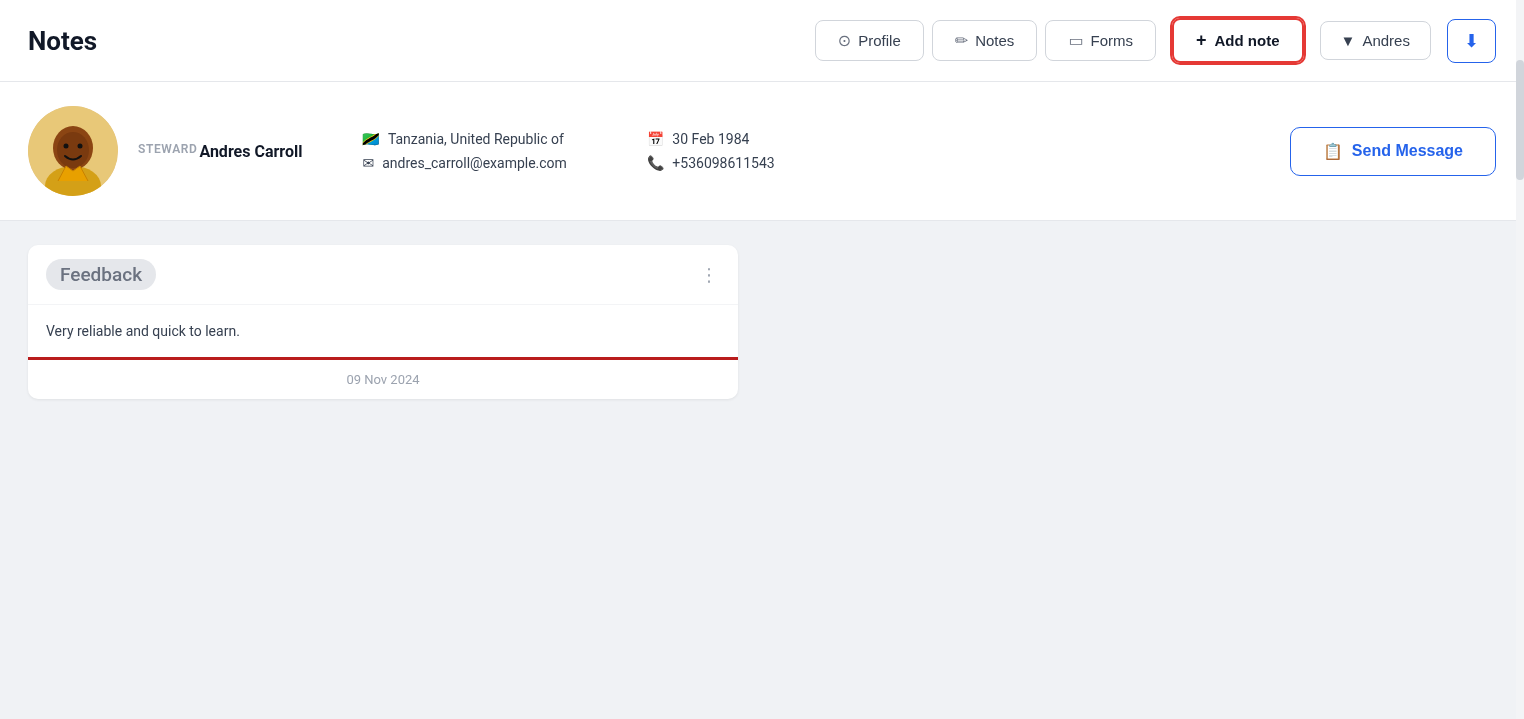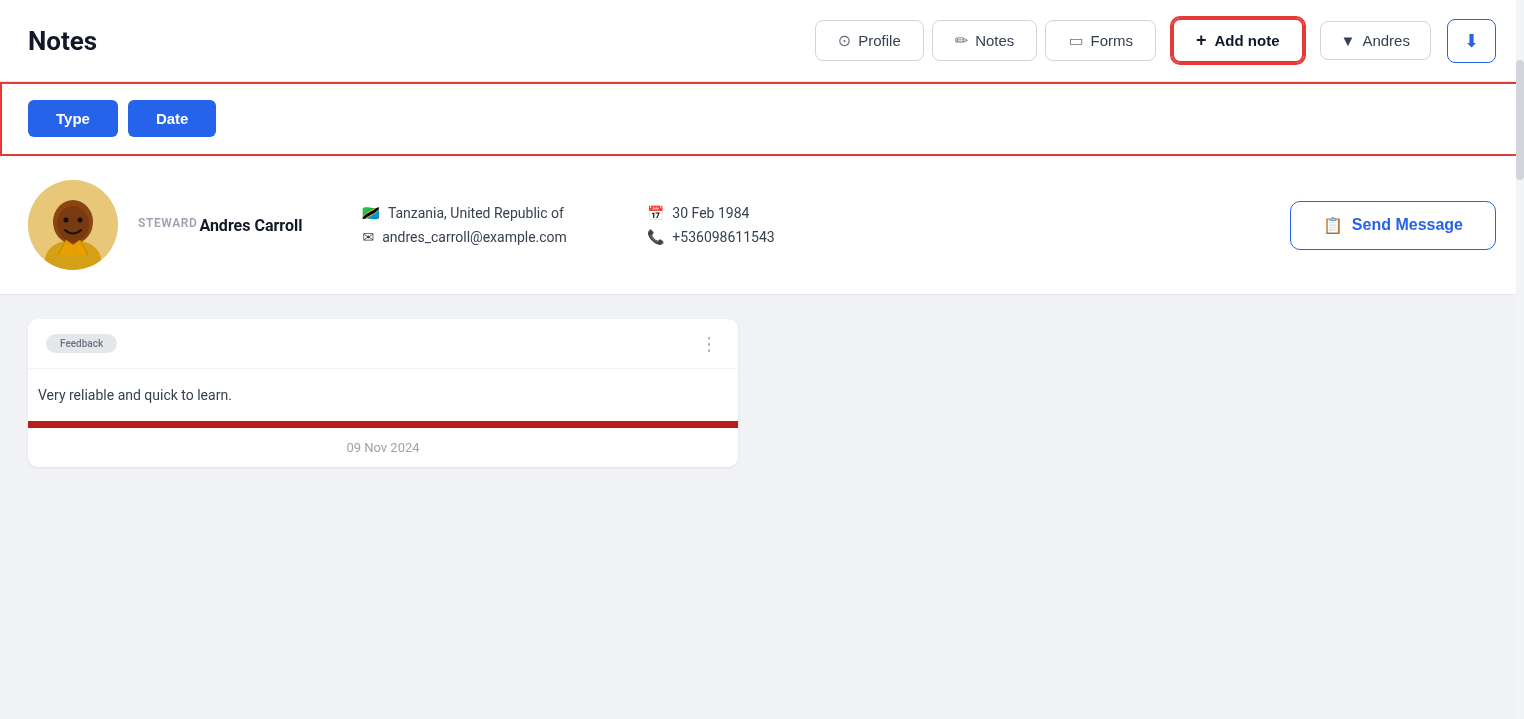--- a/index.html
+++ b/index.html
@@ -234,36 +234,36 @@
       justify-content: space-between;
       padding: 14px 18px;
       border-bottom: 1px solid #f3f4f6;
     }
 
     .note-tag {
       background: #e5e7eb;
       color: #6b7280;
       border-radius: 20px;
       padding: 4px 14px;
-      font-size: 10px;
+      font-size: 19px;
       font-weight: 500;
     }
 
     .note-menu {
       font-size: 18px;
       color: #9ca3af;
       cursor: pointer;
       letter-spacing: 2px;
     }
 
     .note-body {
-      padding: 18px 10px;
+      padding: 18px 18px;
       font-size: 14px;
       color: #374151;
-      border-bottom: 7px solid #b91c1c;
+      border-bottom: 3px solid #b91c1c;
     }
 
     .note-footer {
       padding: 12px 18px;
       font-size: 13px;
       color: #9ca3af;
       text-align: center;
     }
 
     
@@ -315,28 +315,20 @@
     <button class="filters-btn">
       <span>▼</span>
       <span>Andres</span>
     </button>
 
     <button class="download-btn">
       <span>⬇</span>
     </button>
   </div>
 
-  <div class="filter-row">
-    <button class="filter-btn">
-      <span>Type</span>
-    </button>
-    <button class="filter-btn">
-      <span>Date</span>
-    </button>
-  </div>
 
   <div class="profile-section">
 
     <div class="avatar">
       <svg class="avatar-svg" viewBox="0 0 90 90" xmlns="http://www.w3.org/2000/svg">
 
         <circle cx="45" cy="45" r="45" fill="#e8c878"></circle>
 
         <ellipse cx="45" cy="80" rx="28" ry="20" fill="#d4a017"></ellipse>
 

